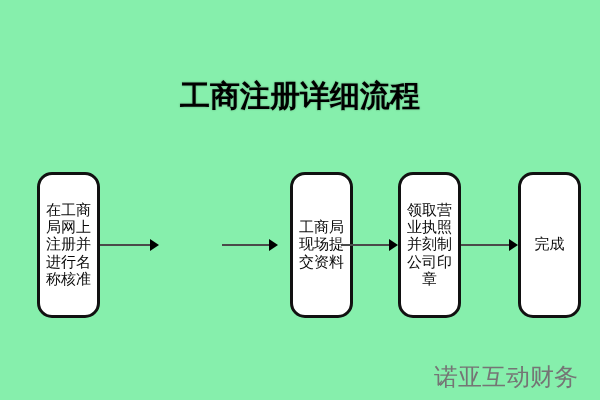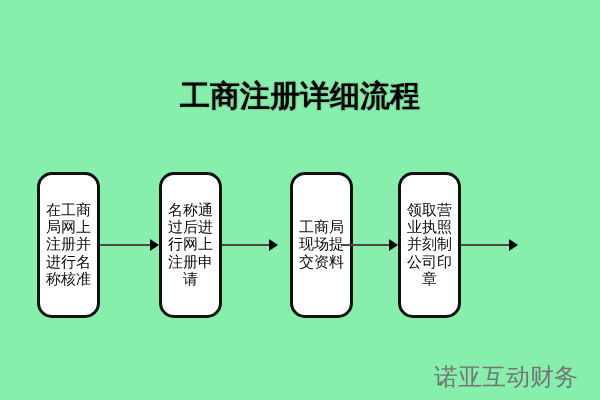--- a/index.html
+++ b/index.html
@@ -83,23 +83,20 @@
 
   <div class="step s1">
     <div class="label">在工商局网上注册并进行名称核准</div>
   </div>
 
   <div class="arrow a1">
     <div class="shaft"></div>
     <div class="head"></div>
   </div>
 
-  <div class="step s2">
-    <div class="label">名称通过后进行网上注册申请</div>
-  </div>
 
   <div class="arrow a2">
     <div class="shaft"></div>
     <div class="head"></div>
   </div>
 
   <div class="step s3">
     <div class="label">工商局现场提交资料</div>
   </div>
 
@@ -110,16 +107,19 @@
 
   <div class="step s4">
     <div class="label">领取营业执照并刻制公司印章</div>
   </div>
 
   <div class="arrow a4">
     <div class="shaft"></div>
     <div class="head"></div>
   </div>
 
+  <div class="step s5">
+    <div class="label">完成</div>
+  </div>
 
   <div class="watermark">诺亚互动财务</div>
 
 </div>
 
 </body></html>

